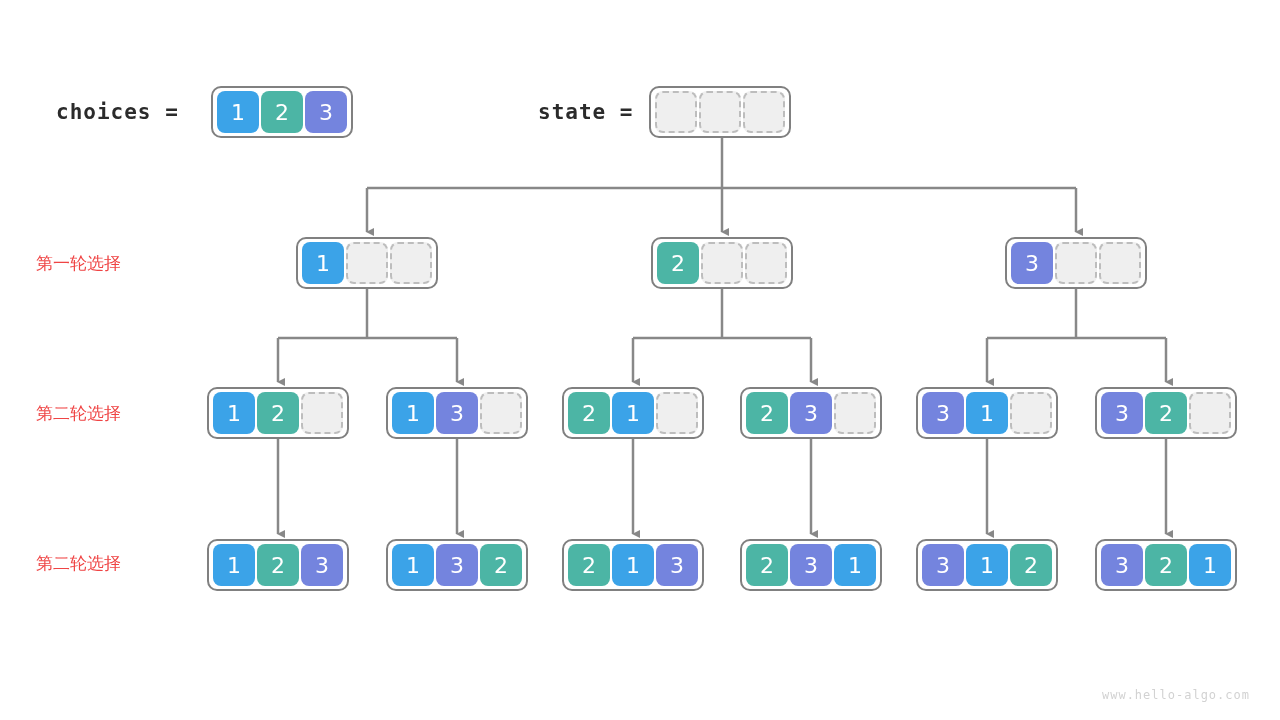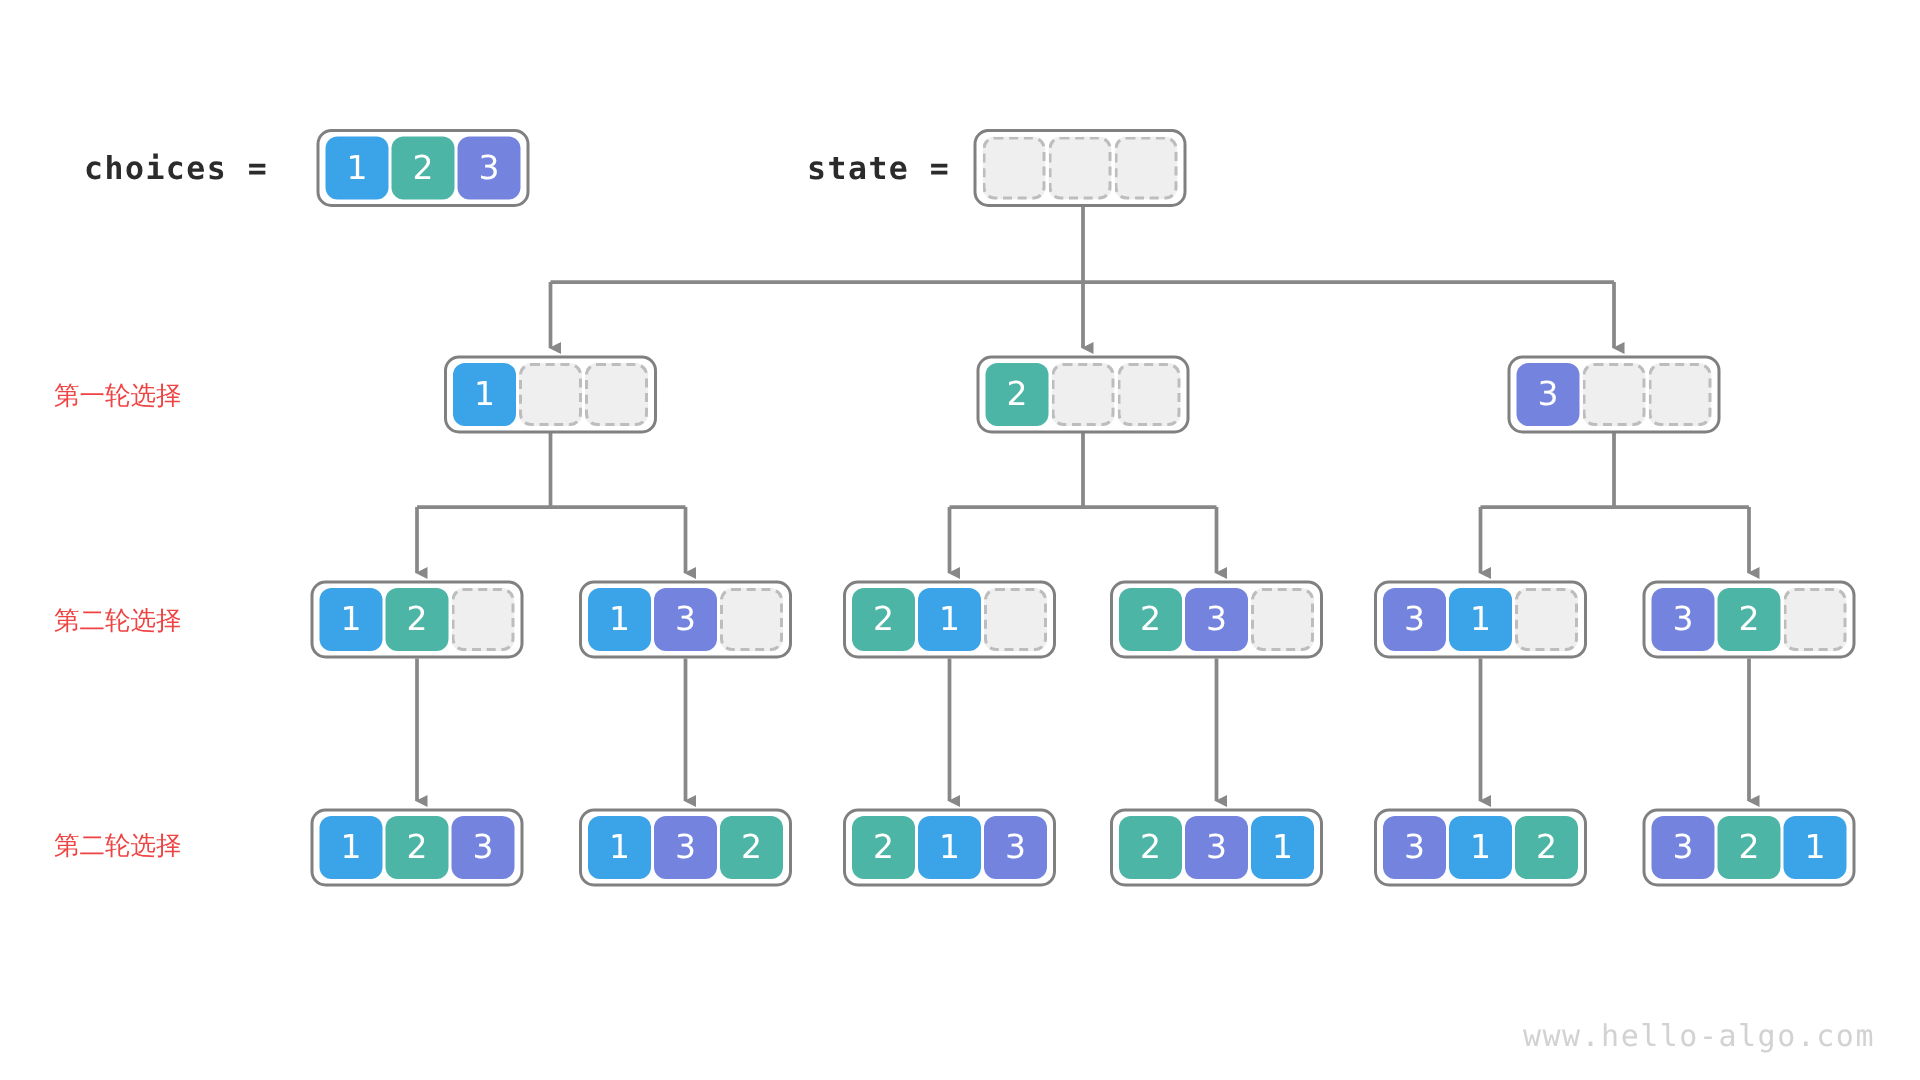--- a/index.html
+++ b/index.html
@@ -90,21 +90,21 @@
   .cell.v1 { background: #3ba3e8; }
   .cell.v2 { background: #4cb5a5; }
   .cell.v3 { background: #7484de; }
 
   
   #watermark {
     position: absolute;
     right: 30px;
     bottom: 18px;
     font-family: "DejaVu Sans Mono", "Liberation Mono", monospace;
-    font-size: 20px;
+    font-size: 12px;
     color: #d2d2d2;
     letter-spacing: 1px;
     z-index: 3;
   }
 </style>
 </head>
 <body>
 
 <div id="canvas">
 

